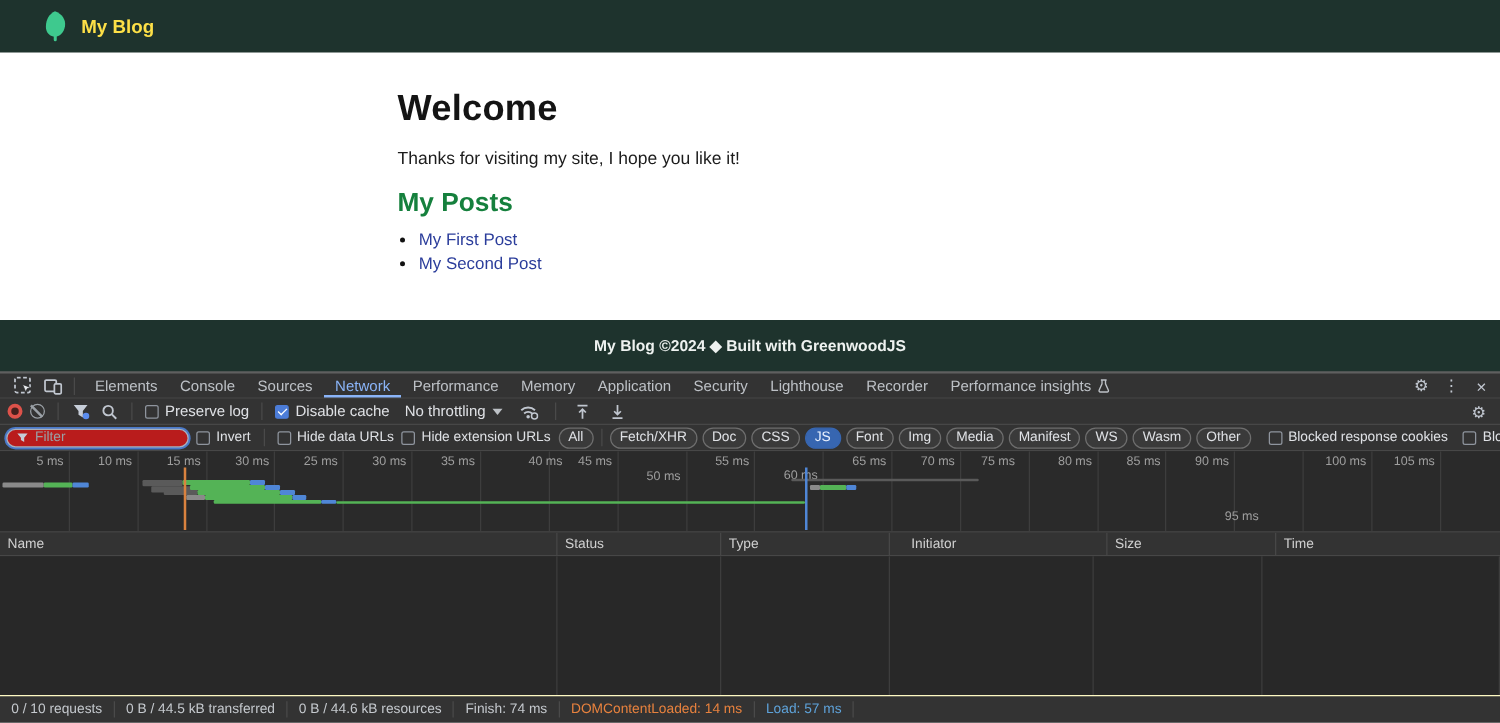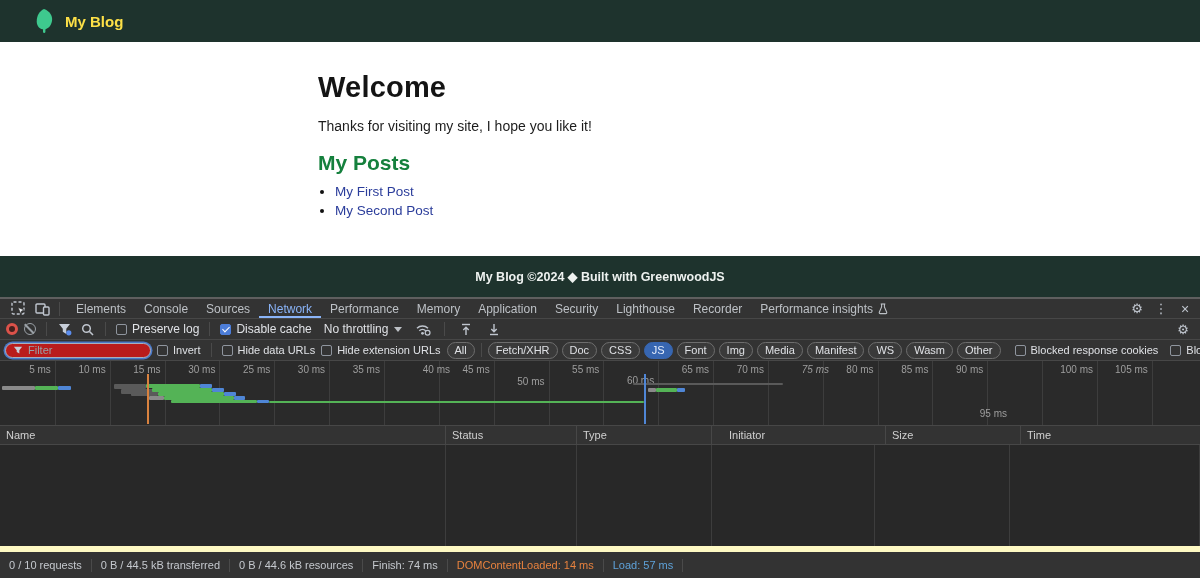--- a/index.html
+++ b/index.html
@@ -65,21 +65,21 @@
   .tl-bar { position:absolute; border-radius:1px; }
   .tl-marker { position:absolute; top:13px; bottom:1px; width:2px; }
 
   
   .grid-header { height:19px; background:#333; border-bottom:1px solid #474747; }
   .grid-header .cell { height:100%; border-right:1px solid #474747; padding:0 6px; display:flex; align-items:center; font-size:11px; color:#d0d0d0; }
   .grid-body { flex:1; background:#282828; display:flex; }
   .grid-body .cell { height:100%; border-right:1px solid #3d3d3d; }
 
   
-  .statusbar { height:32px; background:#333; border-top:6px solid #fef9c3; font-size:11px; color:#c5c9ce; }
+  .statusbar { height:22px; background:#333; border-top:1px solid #fef9c3; font-size:11px; color:#c5c9ce; }
   .status-item { padding:0 9px; border-right:1px solid #4a4a4a; white-space:nowrap; line-height:13px; }
 </style>
 </head>
 <body>
 
 <div class="screen">
 
   <div class="site">
     <div class="site-header">
       <span style="display:flex;">
@@ -294,21 +294,21 @@
         <div class="tick-label" style="left: 494.5px; margin-top: 12px;">50 ms</div>
         <div class="gridline" style="left: 603.35px;"></div>
         <div class="tick-label" style="left: 549.35px;">55 ms</div>
         <div class="gridline" style="left: 658.2px;"></div>
         <div class="tick-label" style="left: 604.2px; margin-top: 11px;">60 ms</div>
         <div class="gridline" style="left: 713.05px;"></div>
         <div class="tick-label" style="left: 659.05px;">65 ms</div>
         <div class="gridline" style="left: 767.9px;"></div>
         <div class="tick-label" style="left: 713.9px;">70 ms</div>
         <div class="gridline" style="left: 822.75px;"></div>
-        <div class="tick-label" style="left: 779px; font-style: italic;">75 ms</div>
+        <div class="tick-label" style="left: 762px;">75 ms</div>
         <div class="gridline" style="left: 877.6px;"></div>
         <div class="tick-label" style="left: 823.6px;">80 ms</div>
         <div class="gridline" style="left: 932.45px;"></div>
         <div class="tick-label" style="left: 878.45px;">85 ms</div>
         <div class="gridline" style="left: 987.3px;"></div>
         <div class="tick-label" style="left: 933.3px;">90 ms</div>
         <div class="gridline" style="left: 1042.15px;"></div>
         <div class="tick-label" style="left: 957px; margin-top: 44px;">95 ms</div>
         <div class="gridline" style="left: 1097px;"></div>
         <div class="tick-label" style="left: 1043px;">100 ms</div>

